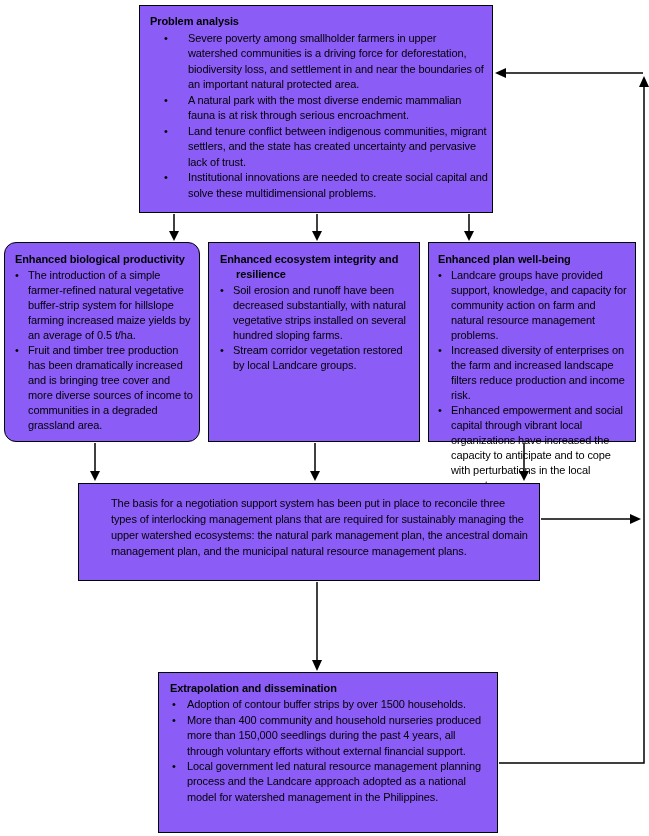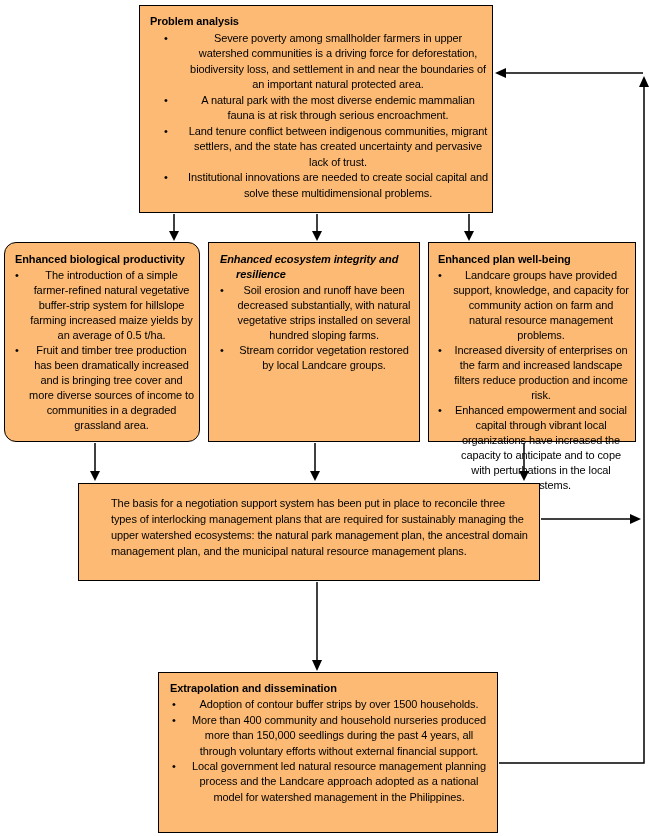--- a/index.html
+++ b/index.html
@@ -2,42 +2,42 @@
 <html><head>
 <meta charset="utf-8">
 <style>
   html, body { margin:0; padding:0; background:#ffffff; }
   .canvas {
     position:relative; width:649px; height:836px; background:#ffffff;
     font-family:"Liberation Sans", sans-serif; color:#000;
     letter-spacing:-0.1px;
   }
   .box {
-    position:absolute; border:1.5px solid #000; background:#fdba74;
+    position:absolute; border:1.5px solid #000; background:#8b5cf6;
     box-sizing:border-box; font-size:11px;
   }
   .title { font-weight:bold; margin:0 0 1px 0; }
   ul { margin:0; padding:0; list-style:none; }
-  li { position:relative;text-align:center; }
+  li { position:relative; }
   li::before { content:"\2022"; position:absolute; top:0; }
 
   
   #problem { left:139px; top:5px; width:354px; height:208px;
              padding:8px 4px 2px 10px; line-height:15.5px; }
   #problem li { padding-left:38px; }
   #problem li::before { left:14px; }
 
   
   .mid { top:242px; height:200px; line-height:15px;
          padding:9px 4px 2px 10px; }
   .mid li { padding-left:13px; }
   .mid li::before { left:0; }
   #bio  { left:4px;   width:196px;border-radius:12px; }
   #eco  { left:208px; width:212px; padding-left:11px; }
-  #eco .title { padding-left:16px; text-indent:-16px;font-style:italic; }
+  #eco .title { padding-left:16px; text-indent:-16px; }
   #well { left:428px; width:208px; padding-left:9px; }
 
   
   #trade { left:78px; top:483px; width:462px; height:98px;
            padding:11px 6px 2px 7px; line-height:16px; }
   #trade .body { margin:0; padding-left:25px; }
 
   
   #extrap { left:158px; top:672px; width:340px; height:161px;
             padding:8px 6px 2px 11px; line-height:15.4px; }

